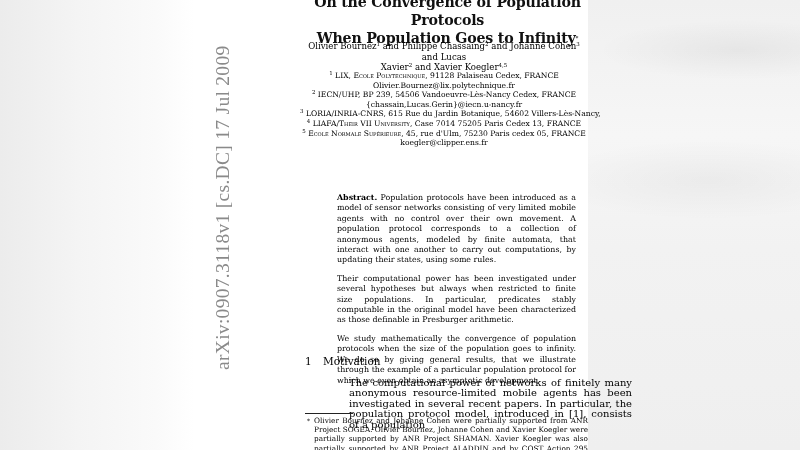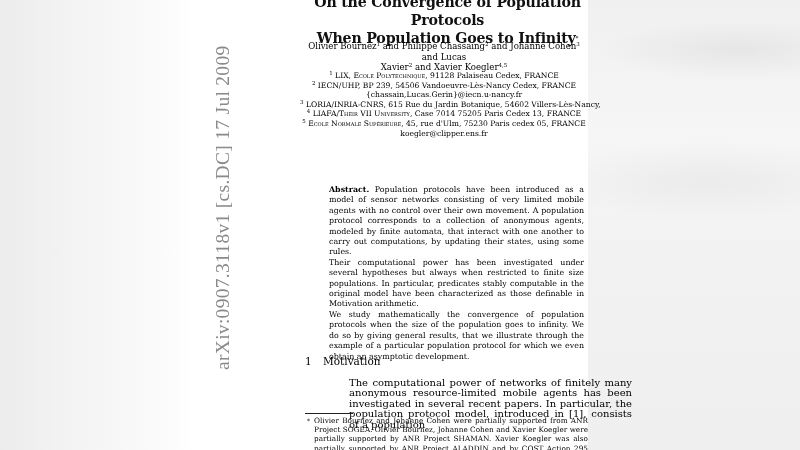--- a/index.html
+++ b/index.html
@@ -43,21 +43,21 @@
     position:absolute; left:300px; top:71px; width:288px;
     text-align:center; font-size:7.6px; line-height:9.6px;
   }
   .affils div { white-space:nowrap; }
   .sc { font-variant:small-caps; }
   sup { font-size:5.5px; vertical-align:3px; line-height:0; }
   .abstract {
     position:absolute; left:329px; top:185px; width:255px;
     font-size:7.9px; line-height:10.4px; text-align:justify;
   }
-  .abstract p { margin:0; }
+  .abstract p { margin:8px; }
   .abstract b { font-weight:bold; }
   .section {
     position:absolute; left:305px; top:355px; font-weight:normal; font-size:10.5px;
   }
   .section .num { display:inline-block; width:18px; }
   .body-text {
     position:absolute; left:305px; top:378px; width:283px;
     font-size:10px; line-height:10.4px; text-align:justify;margin-left:44px;
   }
   .fn-rule {
@@ -97,31 +97,32 @@
   </div>
   <div>
     <span>Xavier</span><sup>2</sup>
     <span>and</span>
     <span>Xavier Koegler</span><sup>4,5</sup>
   </div>
 </div>
 
 <div class="affils">
   <div><sup>1</sup> <span>LIX, </span><span class="sc">Ecole Polytechnique</span><span>, 91128 Palaiseau Cedex, FRANCE</span></div>
+  <div>Olivier.Bournez@lix.polytechnique.fr</div>
   <div><sup>2</sup> <span>IECN/UHP, BP 239, 54506 Vandoeuvre-Lès-Nancy Cedex, FRANCE</span></div>
   <div>{chassain,Lucas.Gerin}@iecn.u-nancy.fr</div>
   <div><sup>3</sup> <span>LORIA/INRIA-CNRS, 615 Rue du Jardin Botanique, 54602 Villers-Lès-Nancy,</span></div>
   <div><sup>4</sup> <span>LIAFA/</span><span class="sc">Their VII University</span><span>, Case 7014 75205 Paris Cedex 13, FRANCE</span></div>
   <div><sup>5</sup> <span class="sc">Ecole Normale Supérieure</span><span>, 45, rue d'Ulm, 75230 Paris cedex 05, FRANCE</span></div>
   <div>koegler@clipper.ens.fr</div>
 </div>
 
 <div class="abstract">
   <p><b>Abstract.</b> <span>Population protocols have been introduced as a model of sensor networks consisting of very limited mobile agents with no control over their own movement. A population protocol corresponds to a collection of anonymous agents, modeled by finite automata, that interact with one another to carry out computations, by updating their states, using some rules.</span></p>
-  <p>Their computational power has been investigated under several hypotheses but always when restricted to finite size populations. In particular, predicates stably computable in the original model have been characterized as those definable in Motivation arithmetic.</p>
+  <p>Their computational power has been investigated under several hypotheses but always when restricted to finite size populations. In particular, predicates stably computable in the original model have been characterized as those definable in Presburger arithmetic.</p>
   <p>We study mathematically the convergence of population protocols when the size of the population goes to infinity. We do so by giving general results, that we illustrate through the example of a particular population protocol for which we even obtain an asymptotic development.</p>
 </div>
 
 <div class="section">
   <span class="num">1</span><span>Motivation</span>
 </div>
 
 <div class="body-text">The computational power of networks of finitely many anonymous resource-limited mobile agents has been investigated in several recent papers. In particular, the population protocol model, introduced in [1], consists of a population</div>
 
 <div class="fn-rule"></div>

